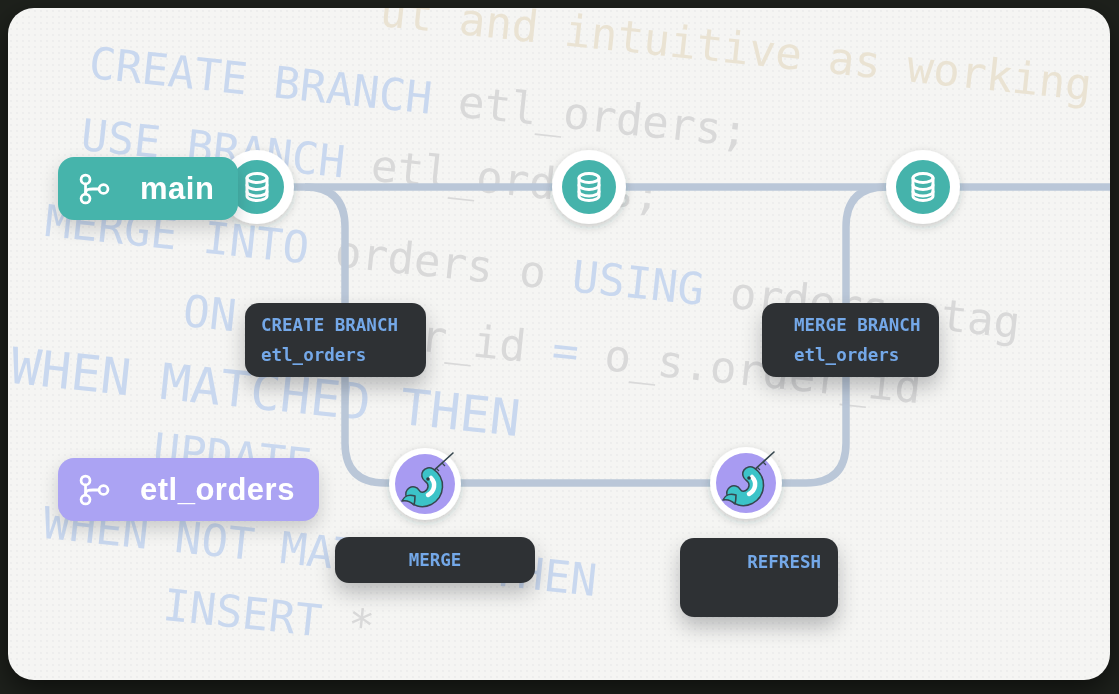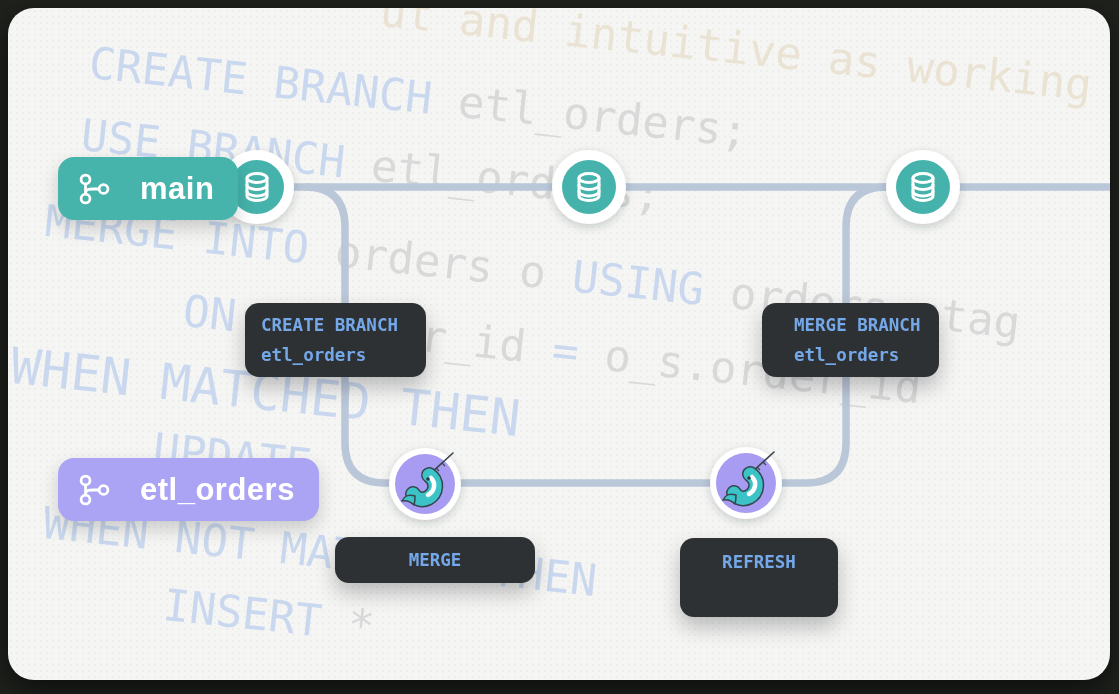--- a/index.html
+++ b/index.html
@@ -41,21 +41,21 @@
     position:absolute;z-index:3;background:#2e3134;border-radius:14px;
     color:#74a8e8;font-family:"DejaVu Sans Mono","Liberation Mono",monospace;
     font-weight:bold;font-size:17.5px;
     box-shadow:0 10px 20px rgba(30,33,38,.28);
     box-sizing:border-box;
   }
   .step-label .ln{line-height:30px;}
   #label-create{left:237px;top:295px;width:181px;height:74px;padding:7px 0 7px 16px;text-align:left;}
   #label-merge-branch{left:754px;top:295px;width:177px;height:74px;padding:7px 0 7px 32px;text-align:left;}
   #label-merge{left:327px;top:529px;width:200px;height:46px;padding:8px 0;text-align:center;}
-  #label-refresh{left:672px;top:530px;width:158px;height:79px;padding:8px 4px;text-align:center;}
+  #label-refresh{left:672px;top:530px;width:158px;height:79px;padding:8px 17px;text-align:right;}
   #label-refresh .ln{line-height:32px;}
 </style>
 </head>
 <body>
 
 <div id="card">
 
   <div class="bg-line" style="left:375px;top:-22px;"><span class="seg muted-beige">ut and intuitive as working</span></div>
   <div class="bg-line" style="left:84px;top:30px;"><span class="seg keyword">CREATE BRANCH </span><span class="seg identifier">etl_orders;</span></div>
   <div class="bg-line" style="left:76px;top:102px;"><span class="seg keyword">USE BRANCH </span><span class="seg identifier">etl_orders;</span></div>

